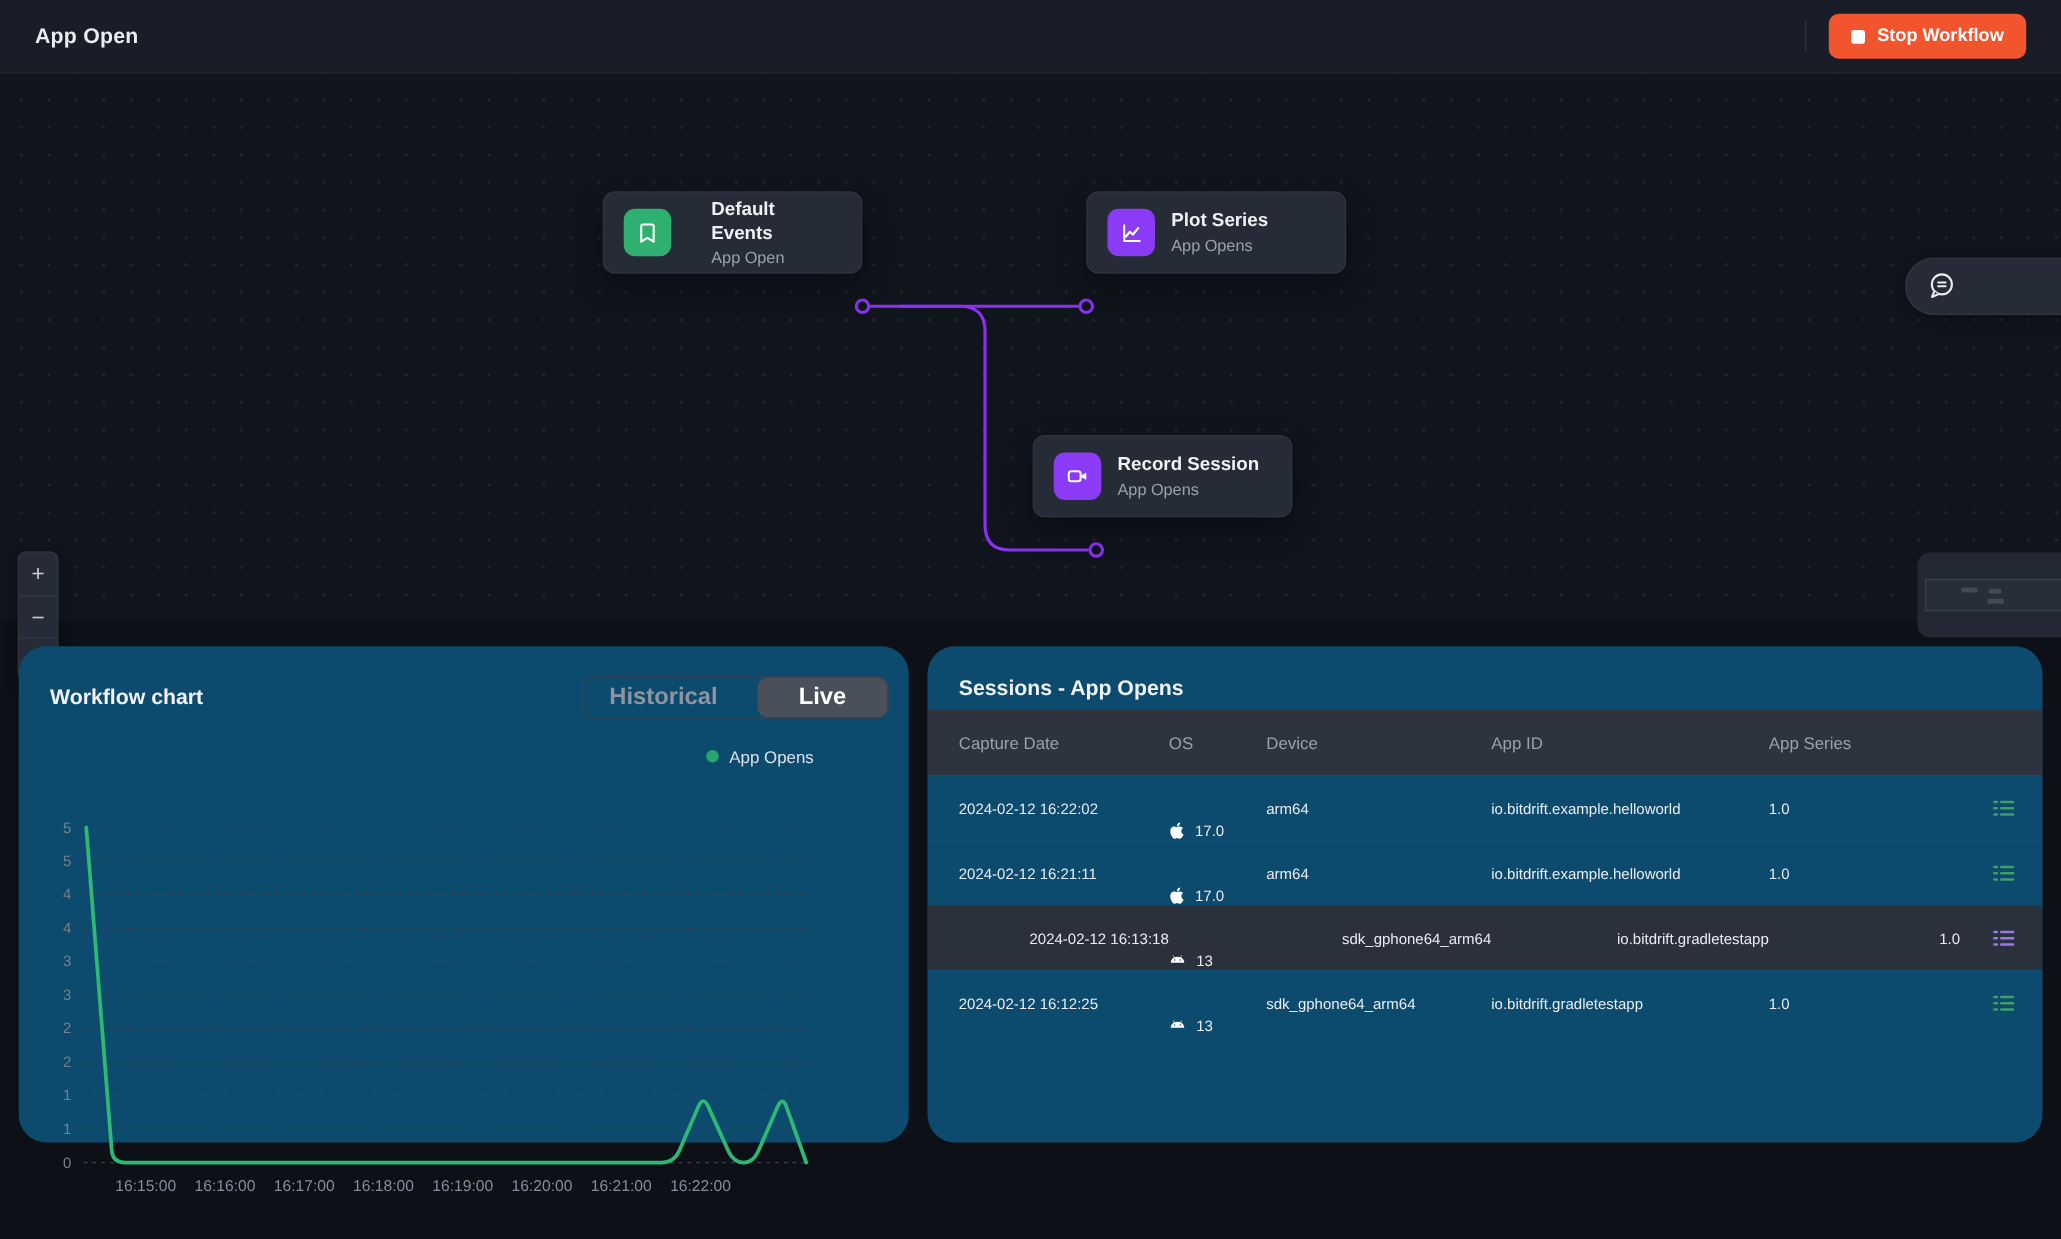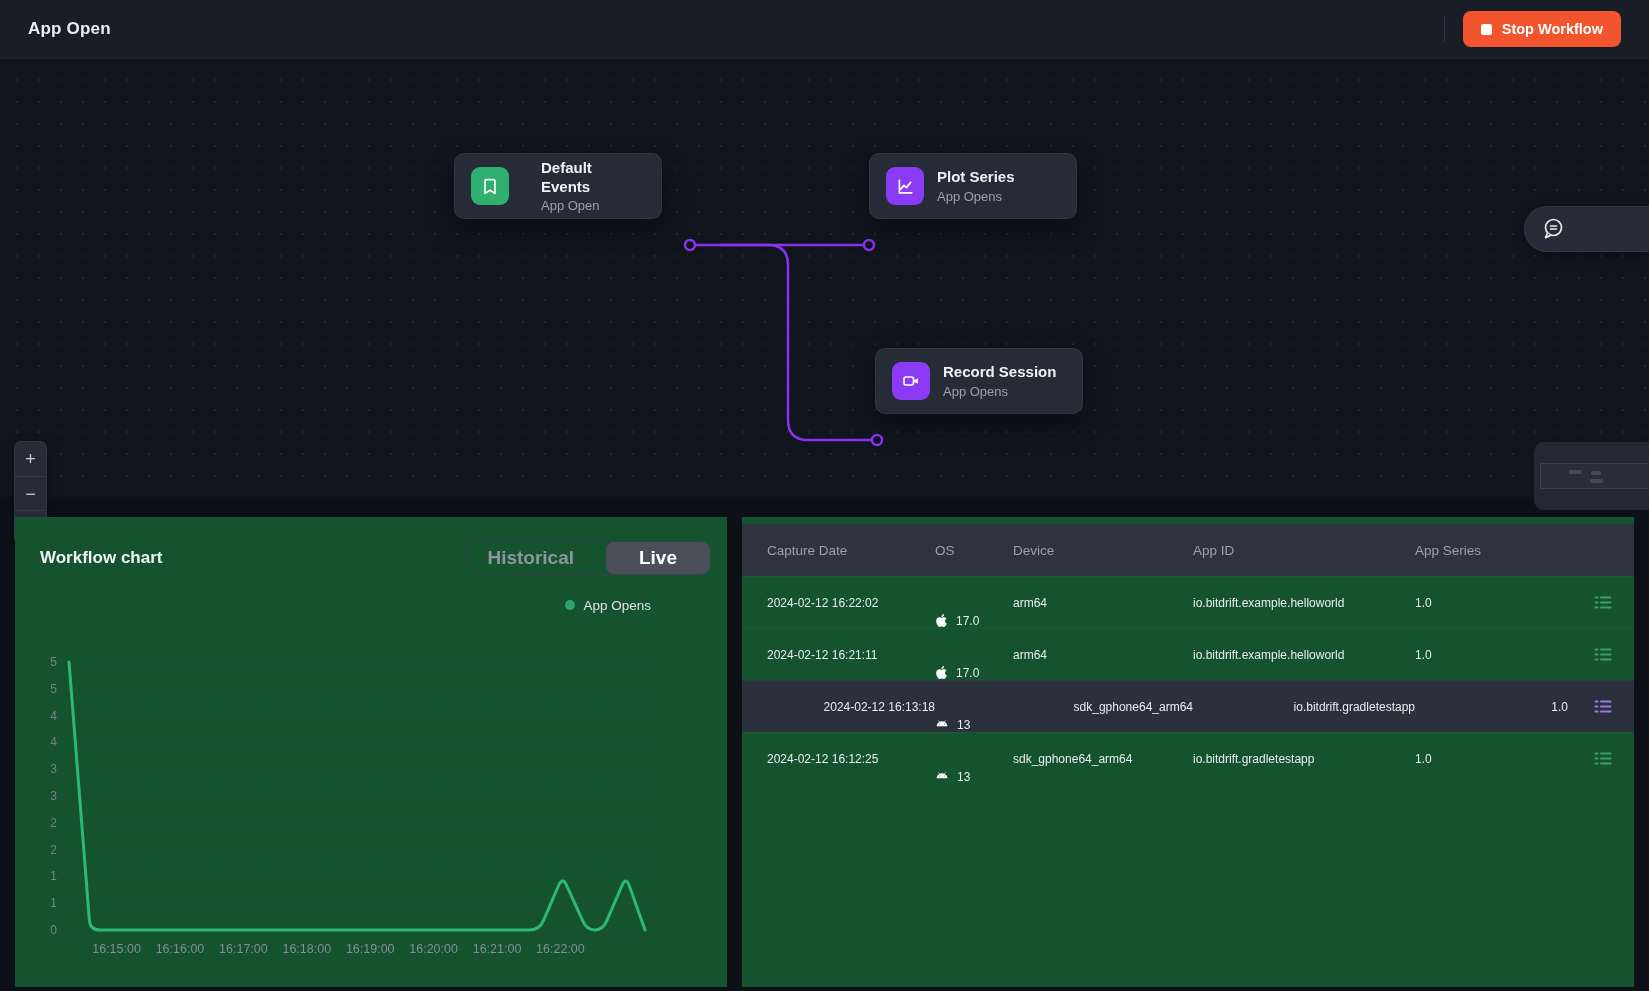--- a/index.html
+++ b/index.html
@@ -66,21 +66,21 @@
     position:absolute; left:1534px; top:383px; width:130px; height:68px;
     background:#222834; border-radius:10px 0 0 10px;
   }
   .minimap-view {
     position:absolute; left:6px; top:21px; width:118px; height:26px;
     border:1px solid #3a414e; background:#272d39;
   }
   .mini-bar { position:absolute; height:4px; background:#424957; border-radius:1px; }
   
   .bottom { display:flex; gap:15px; padding:20px 15px 0 15px; }
-  .panel { background:#14532d; border-radius:0; height:470px; }
+  .panel { background:#0c4a6e; border-radius:22px; height:397px; }
   .panel-chart { width:712px; flex:0 0 auto; position:relative; }
   .panel-sessions { flex:1; overflow:hidden; }
   .panel-head { display:flex; justify-content:space-between; align-items:center; padding:24px 16px 0 22px; }
   .panel-title { font-size:17px; font-weight:700; color:#f1f3f6; padding-left:3px; }
   .toggle {
     display:flex; border:1px solid #3a414d; border-radius:9px; overflow:hidden; height:34px;
   }
   .toggle-seg {
     min-width:104px; display:flex; align-items:center; justify-content:center;
     font-size:19px; font-weight:600; color:#8d95a1; cursor:pointer;
@@ -124,21 +124,21 @@
 <div class="canvas">
 
   <svg class="edges">
     <path d="M695,186 L864,186" fill="none" stroke="var(--edge)" stroke-width="2.5"></path>
     <path d="M720,186 L768,186 Q788,186 788,206 L788,361 Q788,381 808,381 L871,381" fill="none" stroke="var(--edge)" stroke-width="2.5"></path>
     <circle cx="690" cy="186" r="5" fill="#10141d" stroke="var(--edge)" stroke-width="2.5"></circle>
     <circle cx="869" cy="186" r="5" fill="#10141d" stroke="var(--edge)" stroke-width="2.5"></circle>
     <circle cx="877" cy="381" r="5" fill="#10141d" stroke="var(--edge)" stroke-width="2.5"></circle>
   </svg>
 
-  <div class="node" style="left:454px; top:94px;gap:32px;">
+  <div class="node" style="left:482px; top:94px;gap:32px;">
     <div class="node-icon" style="background-color: rgb(47, 176, 112);">
       <svg width="19" height="19" viewBox="0 0 18 18">
           <path d="M5 2.5 h7 a1.2 1.2 0 0 1 1.2 1.2 V15.5 l-4.7-2.9 L3.8 15.5 V3.7 A1.2 1.2 0 0 1 5 2.5 z" fill="none" stroke="#fff" stroke-width="1.6" stroke-linejoin="round"></path>
         </svg>
     </div>
     <div>
       <div class="node-title">Default Events</div>
       <div class="node-sub">App Open</div>
     </div>
   </div>
@@ -149,21 +149,21 @@
           <path d="M3.2 3 V15 H15" fill="none" stroke="#fff" stroke-width="1.5" stroke-linecap="round"></path>
           <polyline points="4.5,11.5 7.5,8 9.8,10 13.8,5.2" fill="none" stroke="#fff" stroke-width="1.7" stroke-linecap="round" stroke-linejoin="round"></polyline>
         </svg>
     </div>
     <div>
       <div class="node-title">Plot Series</div>
       <div class="node-sub">App Opens</div>
     </div>
   </div>
 
-  <div class="node" style="left:875px; top:289px;">
+  <div class="node" style="left:826px; top:289px;">
     <div class="node-icon" style="background-color: rgb(139, 59, 246);">
       <svg width="20" height="20" viewBox="0 0 20 20">
           <rect x="3" y="6" width="9.5" height="8" rx="2" fill="none" stroke="#fff" stroke-width="1.6"></rect>
           <path d="M12.5 9.6 L17 7.2 V12.8 L12.5 10.4 Z" fill="#fff"></path>
         </svg>
     </div>
     <div>
       <div class="node-title">Record Session</div>
       <div class="node-sub">App Opens</div>
     </div>
@@ -243,20 +243,23 @@
         <text x="277.79816513761466" y="337" text-anchor="middle" font-size="12.5" fill="#848d99" font-family="Liberation Sans, sans-serif">16:18:00</text>
         <text x="341.2110091743119" y="337" text-anchor="middle" font-size="12.5" fill="#848d99" font-family="Liberation Sans, sans-serif">16:19:00</text>
         <text x="404.6238532110092" y="337" text-anchor="middle" font-size="12.5" fill="#848d99" font-family="Liberation Sans, sans-serif">16:20:00</text>
         <text x="468.0366972477064" y="337" text-anchor="middle" font-size="12.5" fill="#848d99" font-family="Liberation Sans, sans-serif">16:21:00</text>
         <text x="531.4495412844037" y="337" text-anchor="middle" font-size="12.5" fill="#848d99" font-family="Liberation Sans, sans-serif">16:22:00</text>
         <path d="M40,46L60.35133953008746,304.03095935456366Q61.137614678899084,314 71.13761467889908,314L500.3119266055046,314Q510.3119266055046,314 514.2915612805867,304.8259873635969L529.5836680772114,269.5740126364031Q533.5633027522936,260.4 537.6935323438821,269.5072061314525L553.741330041439,304.89279386854747Q557.8715596330276,314 565.7981651376147,314L565.7981651376147,314Q573.7247706422019,314 577.704405317284,304.8259873635969L592.9965121139087,269.5740126364031Q596.9761467889908,260.4 600.3209476941739,269.82402816765136L616,314" fill="none" stroke="#2db873" stroke-width="3" stroke-linecap="round" stroke-linejoin="round"></path>
       </svg>
   </section>
 
   <section class="panel panel-sessions">
+    <div class="panel-head">
+      <div class="panel-title">Sessions - App Opens</div>
+    </div>
 
     <div class="t-head">
       <div>Capture Date</div>
       <div>OS</div>
       <div>Device</div>
       <div>App ID</div>
       <div>App Series</div>
       <div></div>
     </div>
 

